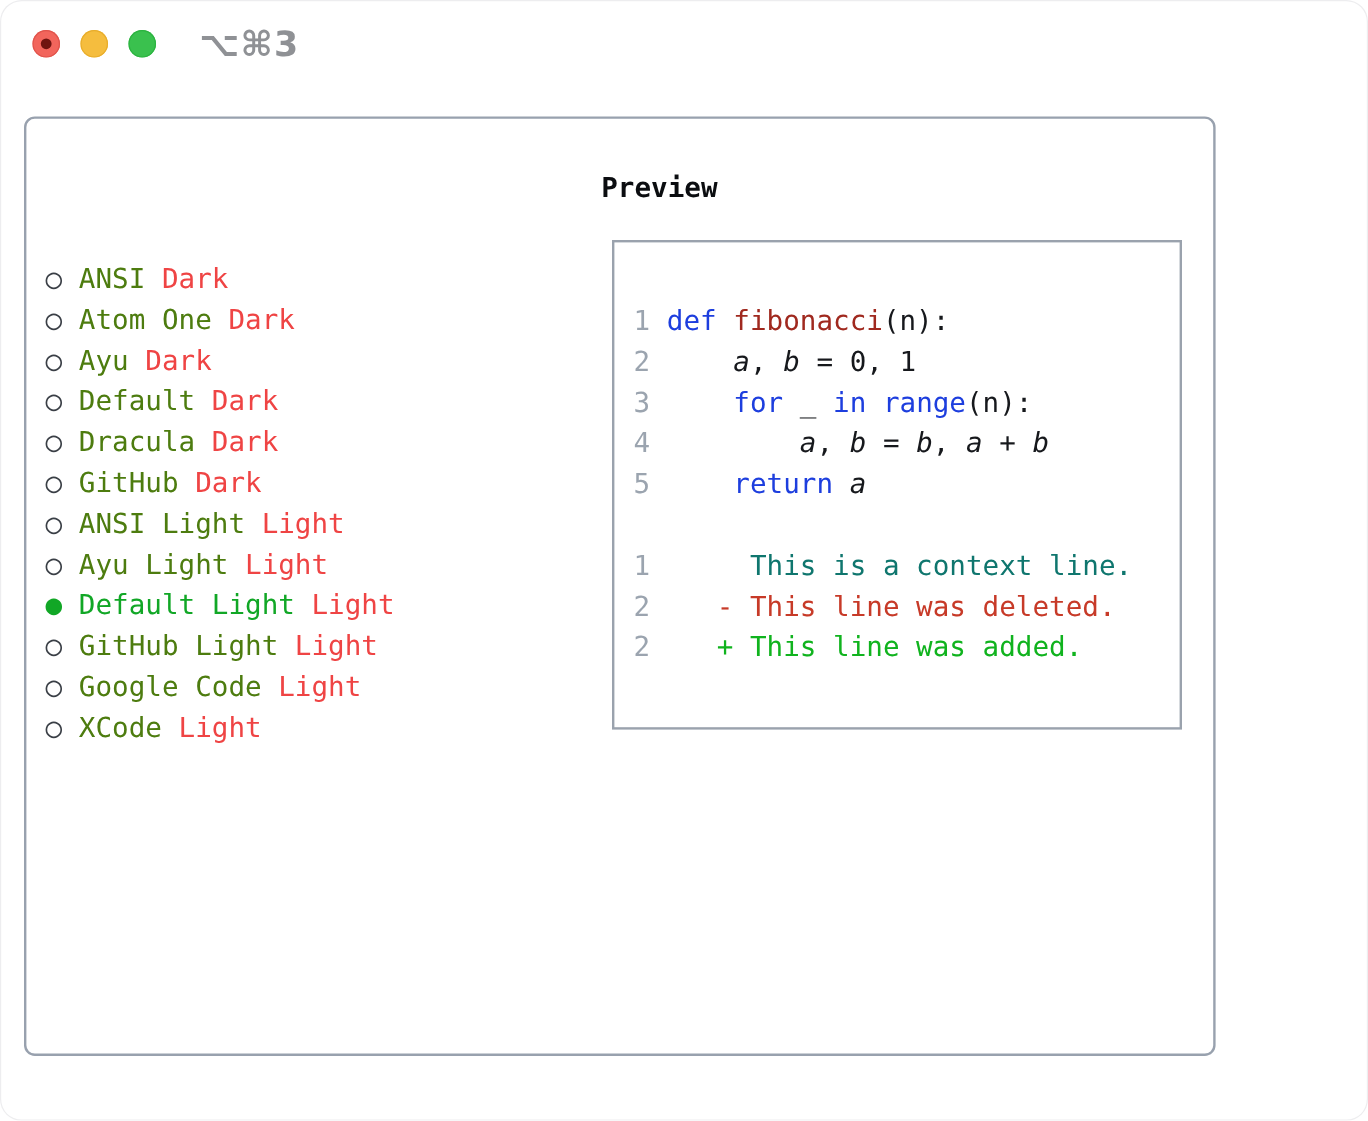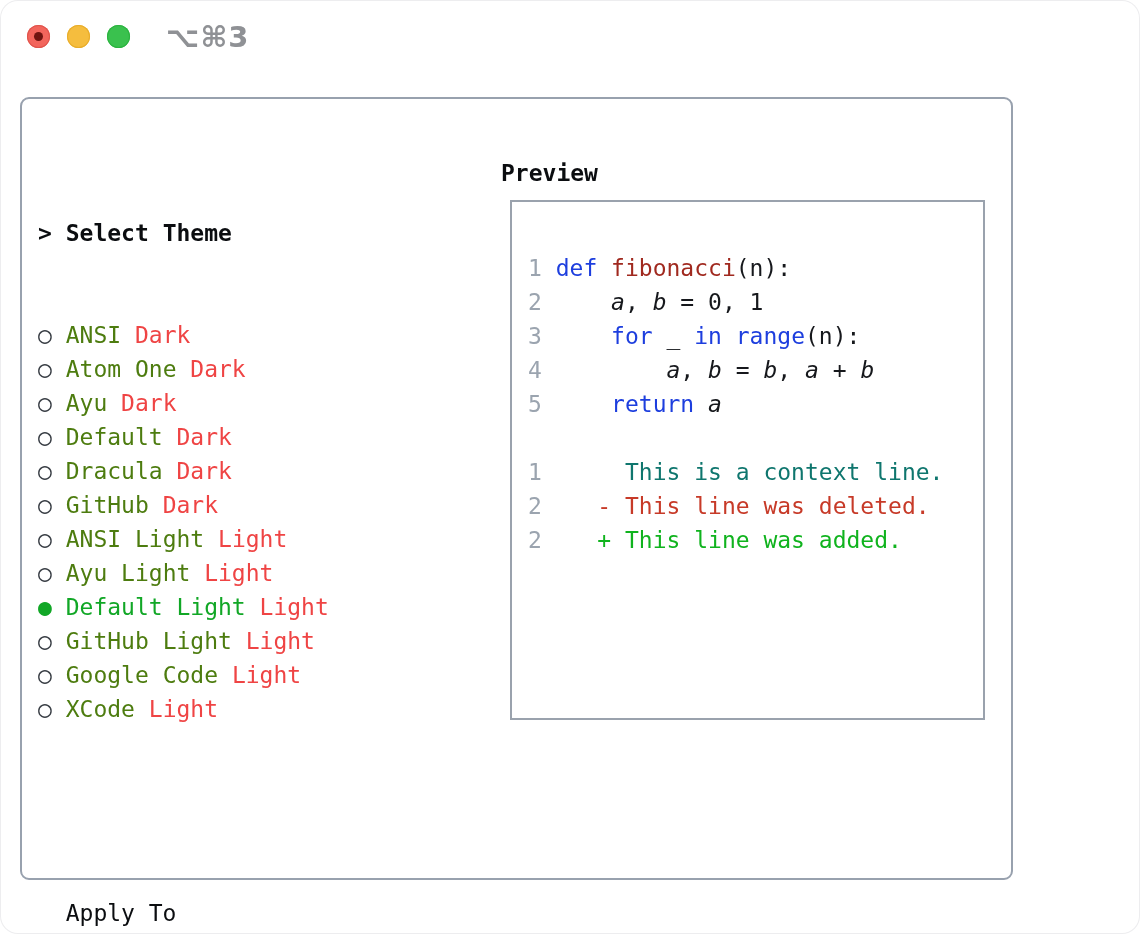--- a/index.html
+++ b/index.html
@@ -30,23 +30,23 @@
   .left-col{left:38px;top:148px;}
   .row{height:34px;}
   .hdr{font-weight:bold;color:#0b0d10;}
   .item .bullet{color:#3a3f46;}
   .item .name{color:#4d7c0f;}
   .item .variant{color:#ef4444;}
   .item.selected .bullet,.item.selected .name{color:#11a726;}
   .apply-header{color:#0b0d10;}
   .indent2{padding-left:2ch;}
   
-  .preview-hdr{left:501px;top:156px;}
+  .preview-hdr{left:501px;top:140px;}
   .preview-box{
-    position:absolute;left:510px;top:200px;width:475px;height:520px;
+    position:absolute;left:510px;top:200px;width:475px;height:408px;
     border:2px solid #9aa2ad;box-sizing:border-box;background:#fff;
   }
   #code-block{
     margin:0;padding:49px 0 0 16px;
     font-family:"DejaVu Sans Mono",monospace;font-size:23px;line-height:34px;white-space:pre;
   }
   .lnum{color:#9ba4af;}
   .kw{color:#1d3ede;}
   .fn{color:#a0291f;}
   .pl{color:#16181c;}
@@ -65,24 +65,22 @@
         <span class="dot"></span>
       </span>
     <span class="light yellow"></span>
     <span class="light green"></span>
   </div>
   <span class="win-title">⌥⌘3</span>
 
   <div class="panel"></div>
 
   <div class="mono-col left-col">
-    <div class="row"><span class="hdr">&gt;</span><span class="hdr"> </span><span class="hdr">Select Theme</span></div>
     <div id="theme-list"><div class="row item"><span class="bullet">○ </span><span class="name">ANSI</span><span class="variant"> Dark</span></div><div class="row item"><span class="bullet">○ </span><span class="name">Atom One</span><span class="variant"> Dark</span></div><div class="row item"><span class="bullet">○ </span><span class="name">Ayu</span><span class="variant"> Dark</span></div><div class="row item"><span class="bullet">○ </span><span class="name">Default</span><span class="variant"> Dark</span></div><div class="row item"><span class="bullet">○ </span><span class="name">Dracula</span><span class="variant"> Dark</span></div><div class="row item"><span class="bullet">○ </span><span class="name">GitHub</span><span class="variant"> Dark</span></div><div class="row item"><span class="bullet">○ </span><span class="name">ANSI Light</span><span class="variant"> Light</span></div><div class="row item"><span class="bullet">○ </span><span class="name">Ayu Light</span><span class="variant"> Light</span></div><div class="row item selected"><span class="bullet">● </span><span class="name">Default Light</span><span class="variant"> Light</span></div><div class="row item"><span class="bullet">○ </span><span class="name">GitHub Light</span><span class="variant"> Light</span></div><div class="row item"><span class="bullet">○ </span><span class="name">Google Code</span><span class="variant"> Light</span></div><div class="row item"><span class="bullet">○ </span><span class="name">XCode</span><span class="variant"> Light</span></div></div>
     <div class="row"> </div>
-    <div class="row apply-header indent2">Apply To</div>
     
     
     
   </div>
 
   <div class="mono-col preview-hdr"><span class="hdr">Preview</span></div>
 
   <div class="preview-box">
     <pre id="code-block"><div class="row"><span class="lnum">1 </span><span class="kw">def</span><span class="pl"> </span><span class="fn">fibonacci</span><span class="pl">(n):</span></div><div class="row"><span class="lnum">2 </span><span class="pl">    </span><span class="it">a</span><span class="pl">, </span><span class="it">b</span><span class="pl"> = 0, 1</span></div><div class="row"><span class="lnum">3 </span><span class="pl">    </span><span class="kw">for</span><span class="pl"> _ </span><span class="kw">in</span><span class="pl"> </span><span class="kw">range</span><span class="pl">(n):</span></div><div class="row"><span class="lnum">4 </span><span class="pl">        </span><span class="it">a</span><span class="pl">, </span><span class="it">b</span><span class="pl"> = </span><span class="it">b</span><span class="pl">, </span><span class="it">a</span><span class="pl"> + </span><span class="it">b</span></div><div class="row"><span class="lnum">5 </span><span class="pl">    </span><span class="kw">return</span><span class="pl"> </span><span class="it">a</span></div><div class="row"> </div><div class="row"><span class="lnum">1    </span><span class="ctx">  </span><span class="ctx">This is a context line.</span></div><div class="row"><span class="lnum">2    </span><span class="del">- </span><span class="del">This line was deleted.</span></div><div class="row"><span class="lnum">2    </span><span class="add">+ </span><span class="add">This line was added.</span></div></pre>
   </div>

